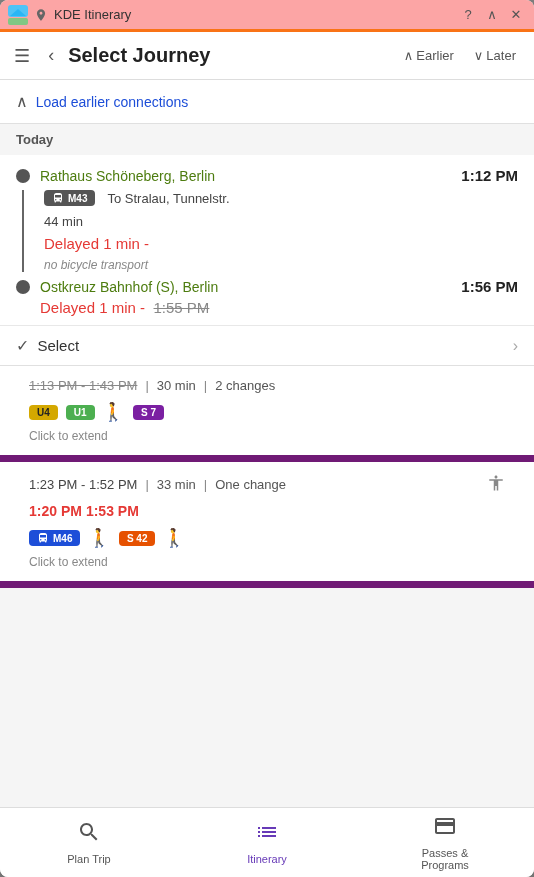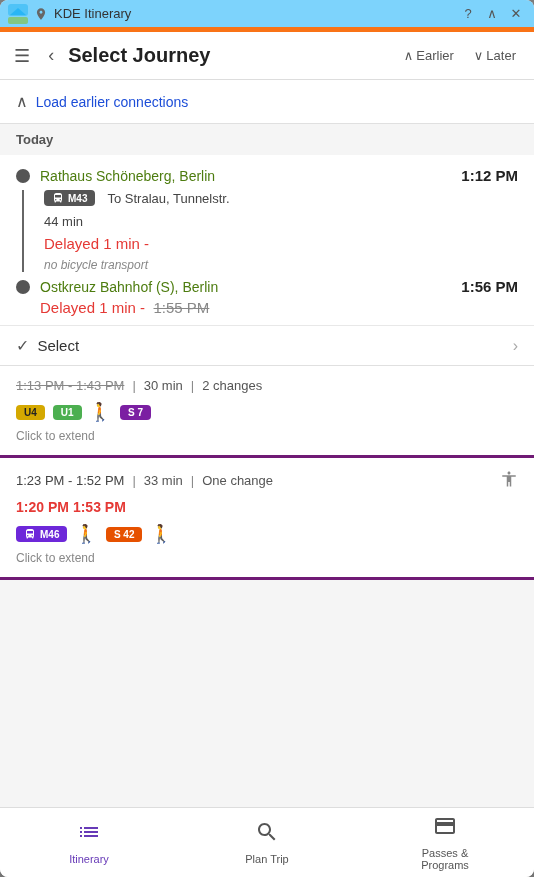--- a/index.html
+++ b/index.html
@@ -15,27 +15,27 @@
       width: 534px;
       height: 877px;
       background: #f0f0f0;
       border-radius: 8px;
       overflow: hidden;
       display: flex;
       flex-direction: column;
       box-shadow: 0 4px 20px rgba(0,0,0,0.4);
     }
     .title-bar {
-      background: #7dd3fc;
+      background: #fca5a5;
       display: flex;
       align-items: center;
       justify-content: space-between;
       padding: 0 8px;
       height: 32px;
-      border-bottom: 5px solid #f97316;
+      border-bottom: 3px solid #f97316;
     }
     .title-bar-left {
       display: flex;
       align-items: center;
       gap: 6px;
     }
     .title-bar-title {
       font-size: 13px;
       color: #333;
     }
@@ -161,21 +161,21 @@
       border-radius: 4px;
       padding: 2px 8px;
       font-size: 10px;
       font-weight: 700;
       color: white;
     }
     .line-badge.bus { background: #555; }
     .line-badge.u4 { background: #d4a800; color: #222; }
     .line-badge.u1 { background: #4caf50; }
     .line-badge.s7 { background: #7b1fa2; }
-    .line-badge.m46 { background: #6d28d9; }
+    .line-badge.m46 { background: #1d4ed8; }
     .line-badge.s42 { background: #e65100; }
     .direction-text {
       font-size: 13px;
       color: #444;
       display: inline;
       margin-left: 6px;
     }
     .duration-text {
       font-size: 13px;
       color: #444;
@@ -208,22 +208,22 @@
       flex: 1;
       font-size: 15px;
       color: #333;
     }
     .select-arrow {
       color: #aaa;
       font-size: 16px;
     }
     .summary-card {
       background: #ffffff;
-      border-bottom: 3px solid #701a75;
-      padding: 12px 16px;
+      border-bottom: 7px solid #701a75;
+      padding: 12px 29px;
     }
     .summary-header {
       display: flex;
       align-items: center;
       gap: 8px;
       font-size: 13px;
       color: #555;
       margin-bottom: 8px;
     }
     .badges-row {
@@ -419,38 +419,38 @@
         <span class="walk-icon">🚶</span>
         <span class="line-badge s42">S 42</span>
         <span class="walk-icon">🚶</span>
       </div>
       <div class="click-extend">Click to extend</div>
     </div>
 
   </div>
 
   <div class="bottom-nav">
+    <div class="bottom-nav-item">
+      <span class="nav-icon">
+        <svg width="24" height="24" viewBox="0 0 24 24" fill="#555">
+            <path d="M15.5 14h-.79l-.28-.27C15.41 12.59 16 11.11 16 9.5 16 5.91 13.09 3 9.5 3S3 5.91 3 9.5 5.91 16 9.5 16c1.61 0 3.09-.59 4.23-1.57l.27.28v.79l5 4.99L20.49 19l-4.99-5zm-6 0C7.01 14 5 11.99 5 9.5S7.01 5 9.5 5 14 7.01 14 9.5 11.99 14 9.5 14z"></path>
+          </svg>
+      </span>
+      <span class="nav-item-label">Plan Trip</span>
+    </div>
     <div class="bottom-nav-item active">
       <span class="nav-icon">
         <svg width="24" height="24" viewBox="0 0 24 24" fill="#673ab7">
             <path d="M3 13h2v-2H3v2zm0 4h2v-2H3v2zm0-8h2V7H3v2zm4 4h14v-2H7v2zm0 4h14v-2H7v2zM7 7v2h14V7H7z"></path>
           </svg>
       </span>
       <span class="nav-item-label">Itinerary</span>
     </div>
     <div class="bottom-nav-item">
       <span class="nav-icon">
         <svg width="24" height="24" viewBox="0 0 24 24" fill="#555">
-            <path d="M15.5 14h-.79l-.28-.27C15.41 12.59 16 11.11 16 9.5 16 5.91 13.09 3 9.5 3S3 5.91 3 9.5 5.91 16 9.5 16c1.61 0 3.09-.59 4.23-1.57l.27.28v.79l5 4.99L20.49 19l-4.99-5zm-6 0C7.01 14 5 11.99 5 9.5S7.01 5 9.5 5 14 7.01 14 9.5 11.99 14 9.5 14z"></path>
-          </svg>
-      </span>
-      <span class="nav-item-label">Plan Trip</span>
-    </div>
-    <div class="bottom-nav-item">
-      <span class="nav-icon">
-        <svg width="24" height="24" viewBox="0 0 24 24" fill="#555">
             <path d="M20 4H4c-1.11 0-2 .89-2 2v12c0 1.11.89 2 2 2h16c1.11 0 2-.89 2-2V6c0-1.11-.89-2-2-2zm0 14H4v-6h16v6zm0-10H4V6h16v2z"></path>
           </svg>
       </span>
       <span class="nav-item-label" style="font-size:11px; color:#555; text-align:center;">Passes &amp;<br>Programs</span>
     </div>
   </div>
 </div>
 
 </body></html>

